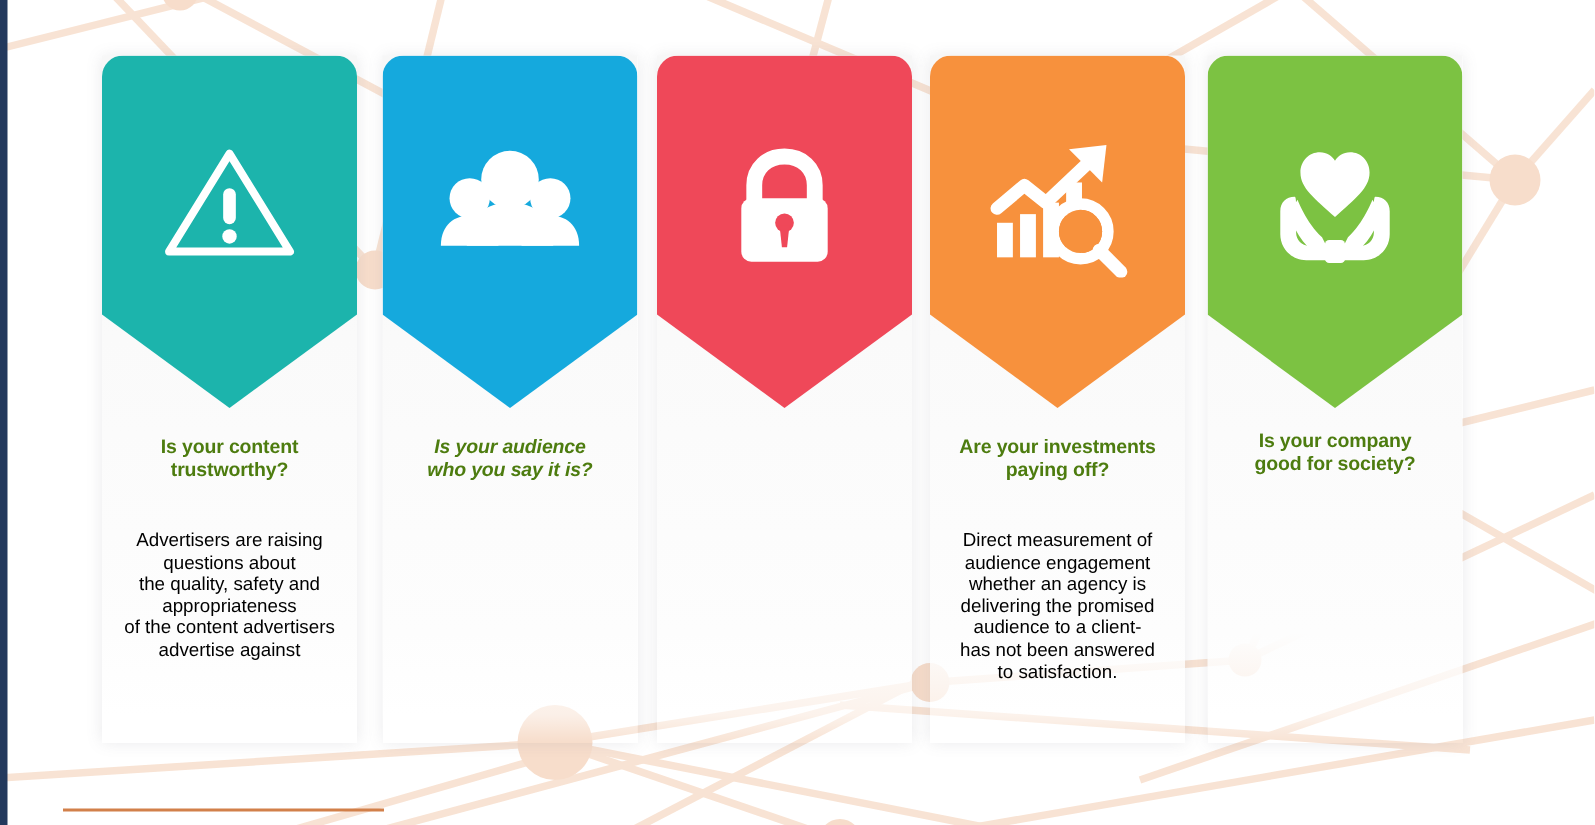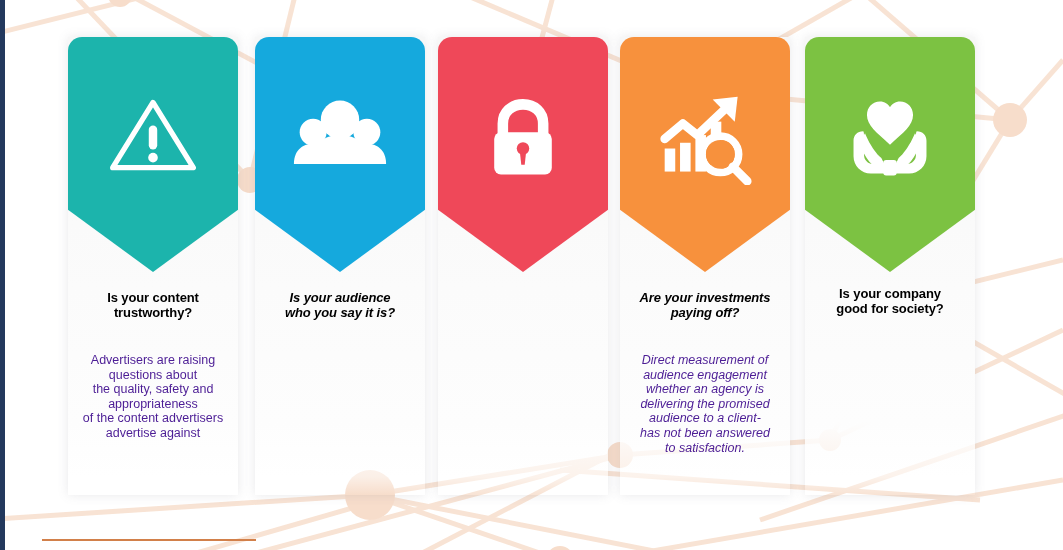--- a/index.html
+++ b/index.html
@@ -117,29 +117,29 @@
     top: 248px;
     width: 170px;
     text-align: center;
     padding: 0 4px;
     box-sizing: border-box;
   }
   .card-title {
     font-size: 13px;
     line-height: 15px;
     font-weight: bold;
-    color: #000000;
+    color: #4d7c0f;
     letter-spacing: -0.1px;
     white-space: pre-line;
   }
   .card-body {
     margin-top: 33px;
     font-size: 12.5px;
     line-height: 14.6px;
-    color: #4c1d95;
+    color: #000000;
     white-space: pre-line;
   }
 
   
   .card.c1 .card-text { top: 253px; }
   .card.c2 .card-text { top: 253px; font-style: italic; }
   .card.c3 .card-text { top: 248px; }
   .card.c4 .card-text { top: 253px; }
   .card.c5 .card-text { top: 249px; }
 
@@ -246,21 +246,21 @@
           <path d="M29 48 V36 C29 24 38 16 50 16 C62 16 71 24 71 36 V48" fill="none" stroke="#ffffff" stroke-width="11"></path>
           <rect x="20" y="45" width="60" height="44" rx="7" fill="#ffffff"></rect>
           <circle cx="50" cy="62" r="6.5" fill="#ef4859"></circle>
           <path d="M46.6 64 L53.4 64 L51.8 79 L48.2 79 Z" fill="#ef4859"></path>
         </svg>
       </div>
       <div class="card-text">
       </div>
     </div>
 
-    <div class="card c4" style="left:620px;font-style:italic;">
+    <div class="card c4" style="left:620px;">
       <div class="card-panel"></div>
       <div class="banner" style="background:#f7913d;">
         <svg class="banner-icon" viewBox="0 0 100 100">
           <rect x="8" y="62" width="11" height="24" fill="#ffffff"></rect>
           <rect x="24" y="56" width="11" height="30" fill="#ffffff"></rect>
           <rect x="40" y="48" width="11" height="38" fill="#ffffff"></rect>
           <rect x="56" y="34" width="11" height="52" fill="#ffffff"></rect>
           <path d="M8 52 L27 36 L42 48 L76 16" fill="none" stroke="#ffffff" stroke-width="9" stroke-linecap="round" stroke-linejoin="round"></path>
           <path d="M58 11 L84 8 L81 34 Z" fill="#ffffff"></path>
           <circle cx="66" cy="68" r="19" fill="none" stroke="#ffffff" stroke-width="8"></circle>

